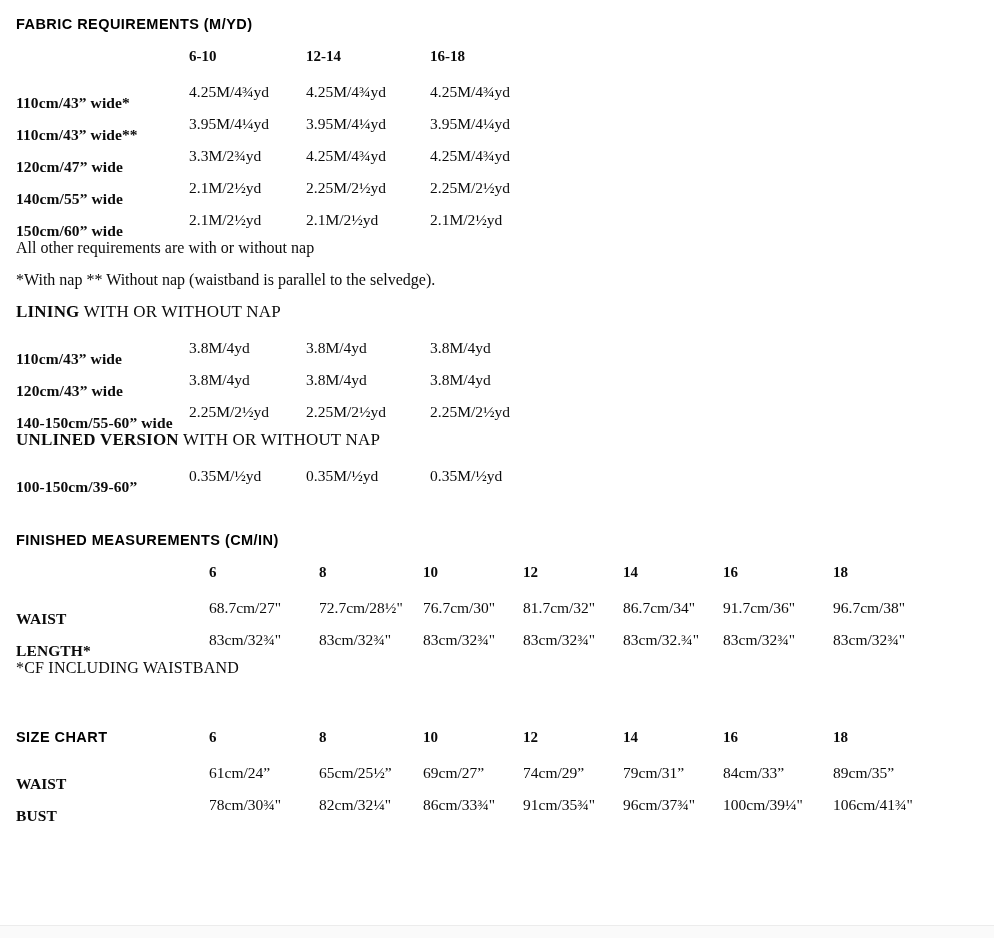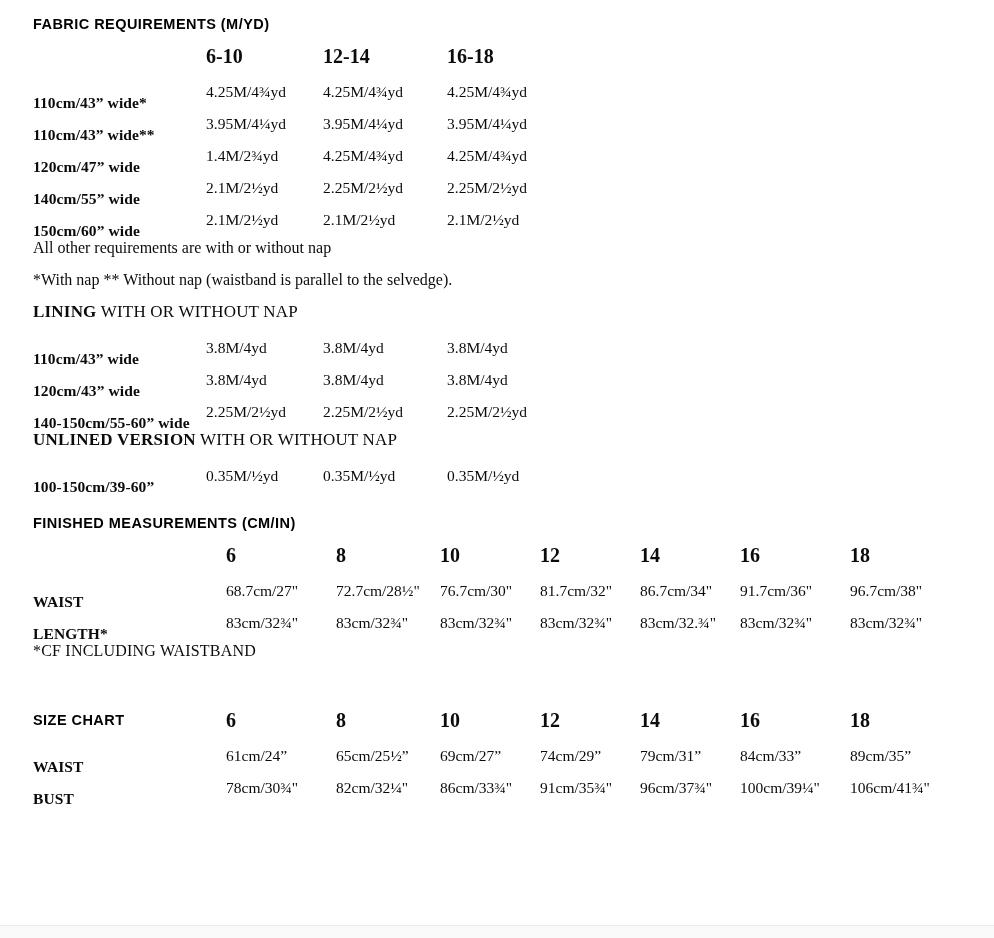--- a/index.html
+++ b/index.html
@@ -5,39 +5,39 @@
   html,body{margin:0;padding:0;}
   body{
     width:994px;height:938px;
     background:#ffffff;
     color:#0b0b0b;
     font-family:"Liberation Serif", serif;
     font-size:15.5px;
     position:relative;
     overflow:hidden;
   }
-  .doc{padding:8px 0 0 33px;}
+  .doc{padding:8px 0 0 16px;}
   .line{height:32px;display:grid;align-items:center;}
   .sans-head{
     font-family:"Liberation Sans", sans-serif;
     font-weight:700;
     font-size:14.5px;
     letter-spacing:.45px;
     color:#000;
   }
   .serif-heading{font-size:17px;font-weight:700;letter-spacing:.2px;}
   .serif-heading .reg{font-weight:400;}
   .grid3{grid-template-columns:173px 117px 124px auto;}
   .grid7{grid-template-columns:193px 110px 104px 100px 100px 100px 110px auto;}
-  .col-head{font-weight:700;font-size:20px;}
+  .col-head{font-weight:700;font-size:15px;}
   .row-label{font-weight:700;font-size:15.5px;letter-spacing:.1px;margin-top:22px;}
   .row-value{font-weight:400;font-size:15.5px;}
   .note{font-size:16px;}
   .footnote{font-size:16px;letter-spacing:.2px;}
-  .mt20{margin-top:19px;}
+  .mt20{margin-top:36px;}
   .mt37{margin-top:37px;}
   .bottom-strip{
     position:absolute;left:0;bottom:0;width:994px;height:12px;
     background:#fafafa;border-top:1px solid #ececec;
   }
 </style>
 </head>
 <body>
 
 <div class="doc">
@@ -61,21 +61,21 @@
     <span class="row-value">4.25M/4¾yd</span>
   </div>
   <div class="line grid3">
     <span class="row-label">110cm/43” wide**</span>
     <span class="row-value">3.95M/4¼yd</span>
     <span class="row-value">3.95M/4¼yd</span>
     <span class="row-value">3.95M/4¼yd</span>
   </div>
   <div class="line grid3">
     <span class="row-label">120cm/47” wide</span>
-    <span class="row-value">1.4M/2¾yd</span>
+    <span class="row-value">3.3M/2¾yd</span>
     <span class="row-value">4.25M/4¾yd</span>
     <span class="row-value">4.25M/4¾yd</span>
   </div>
   <div class="line grid3">
     <span class="row-label">140cm/55” wide</span>
     <span class="row-value">2.1M/2½yd</span>
     <span class="row-value">2.25M/2½yd</span>
     <span class="row-value">2.25M/2½yd</span>
   </div>
   <div class="line grid3">

